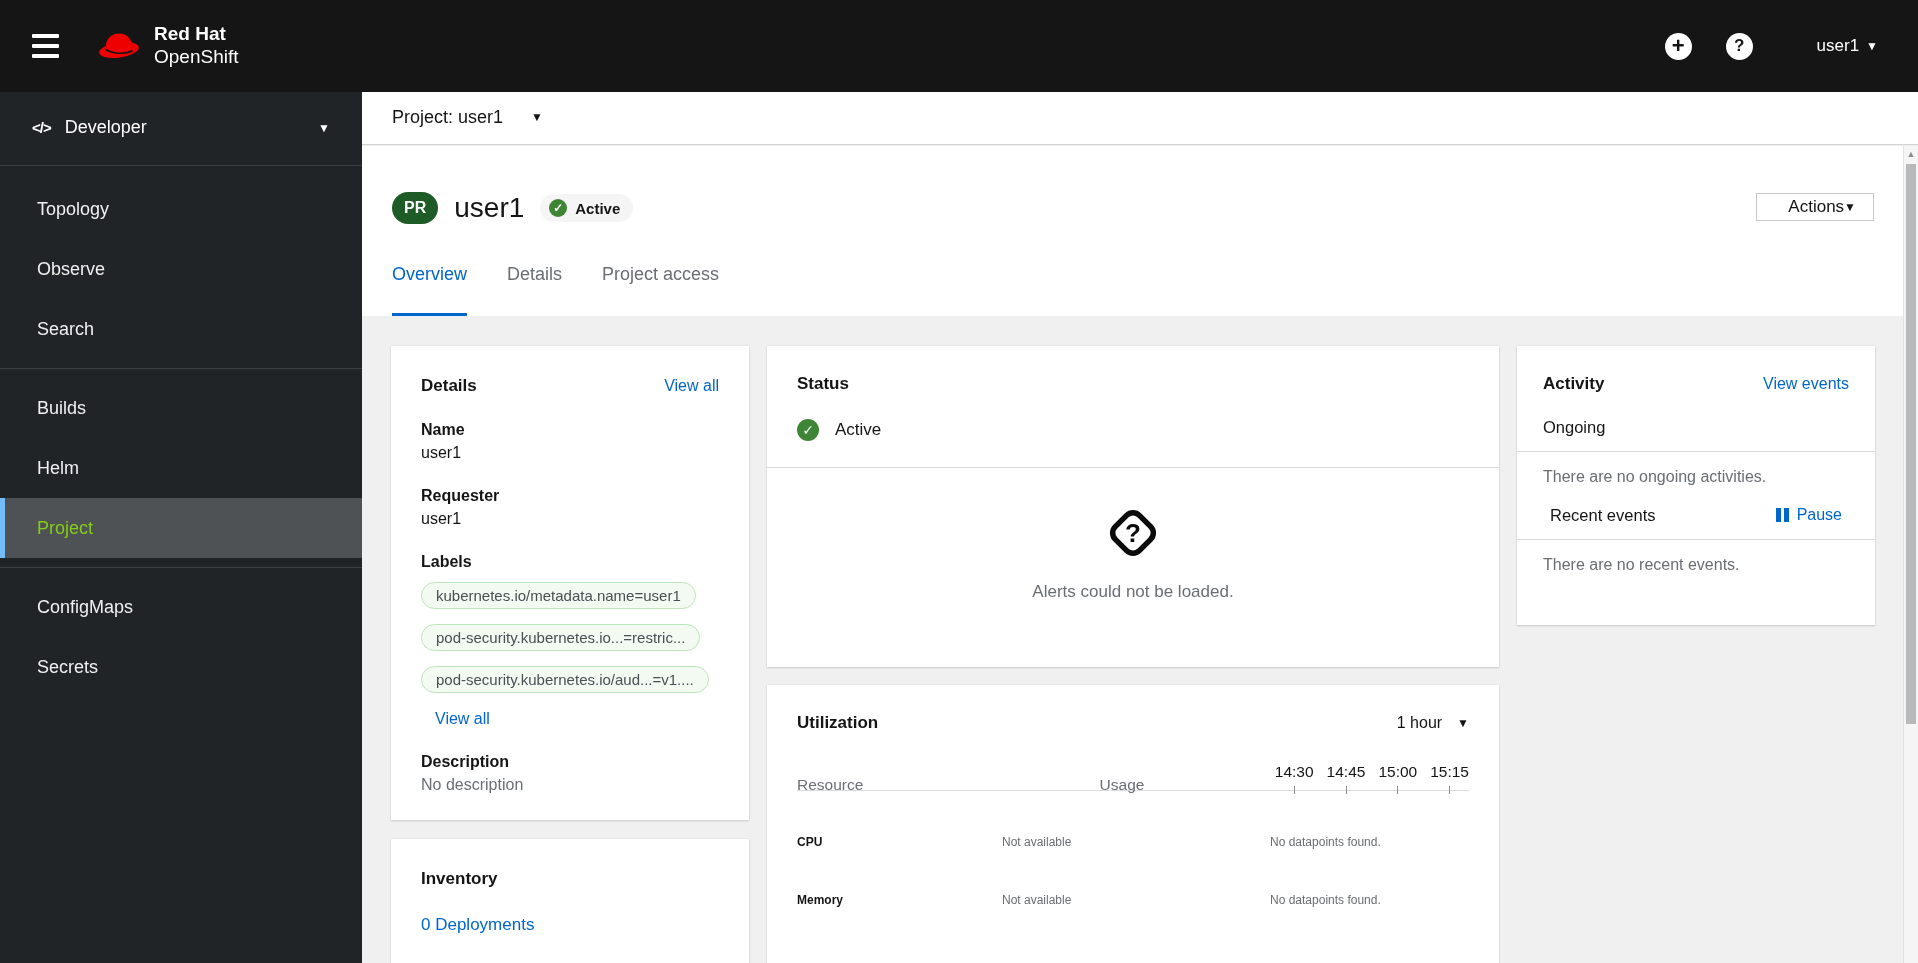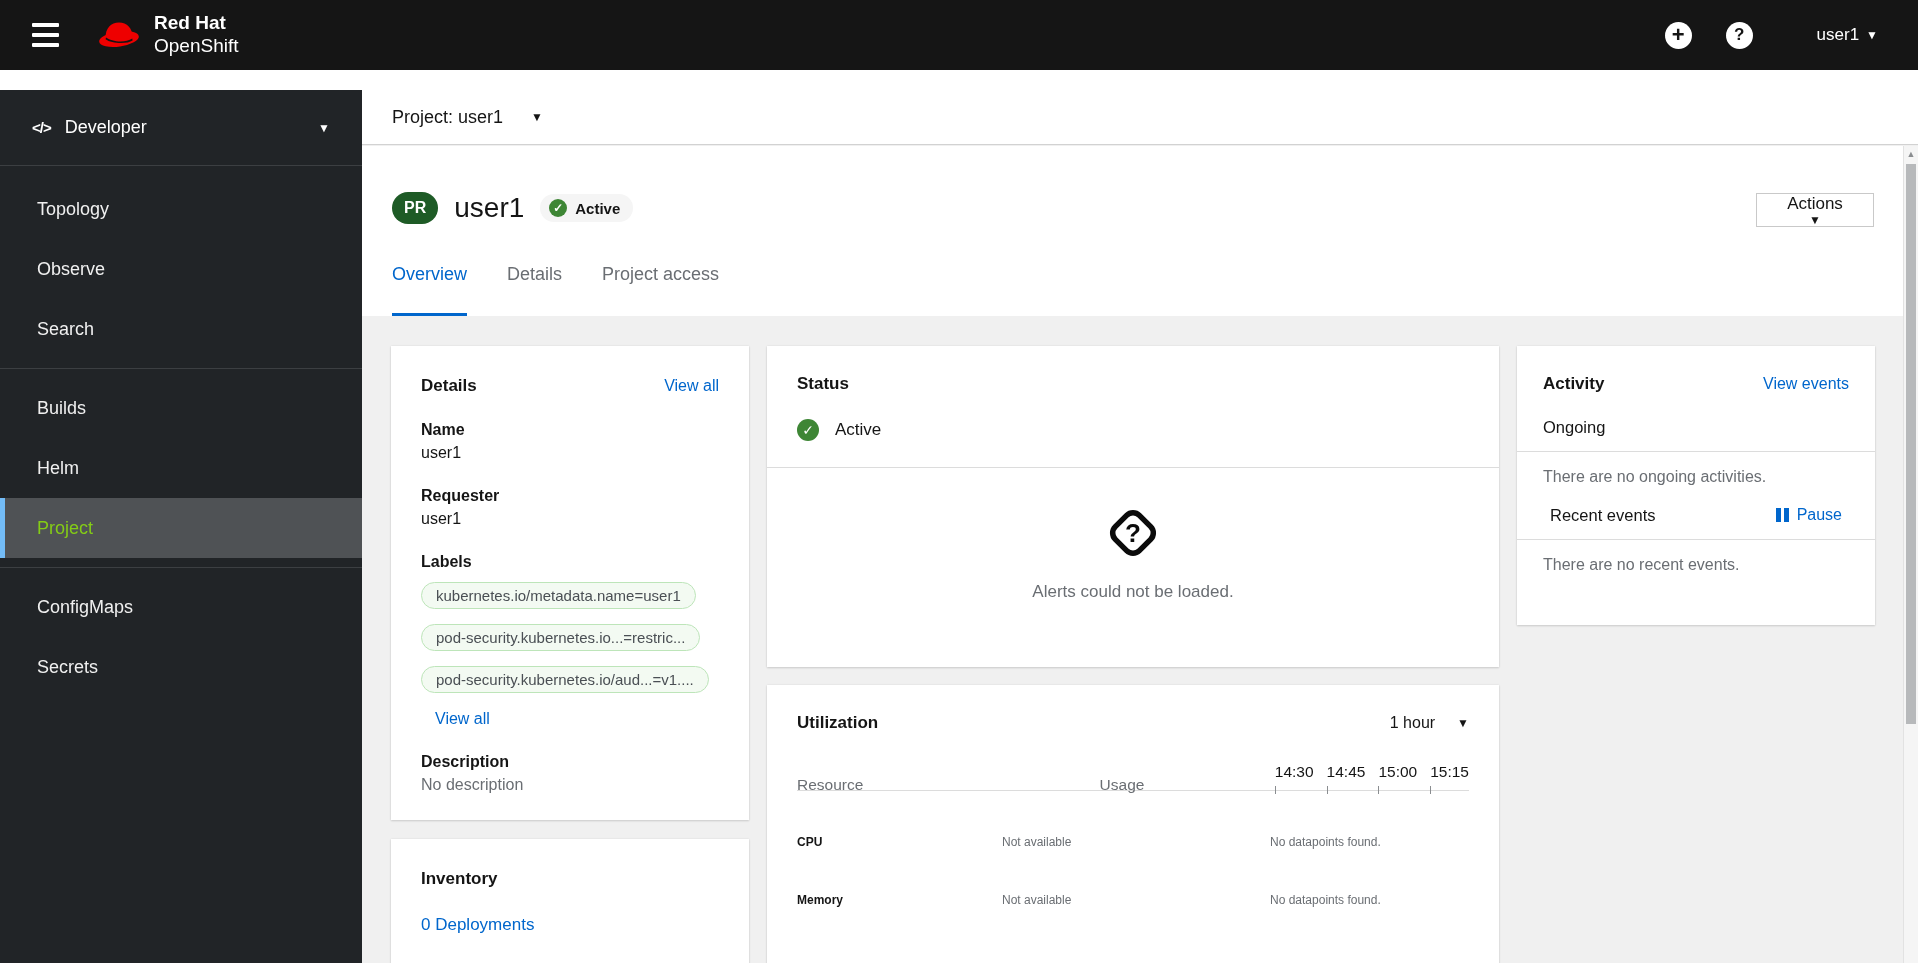--- a/index.html
+++ b/index.html
@@ -3,21 +3,21 @@
 <meta charset="utf-8">
 <style>
   * { margin:0; padding:0; box-sizing:border-box; }
   html,body { width:1918px; height:963px; }
   body {
     position:relative; overflow:hidden; background:#fff;
     font-family:"Liberation Sans", sans-serif; color:#151515;
   }
 
   
-  .masthead { position:absolute; left:0; top:0; right:0; height:70px;
+  .masthead { position:absolute; left:0; top:0; right:0; height:92px;
     background:var(--masthead_bg,#151515); display:flex; align-items:center; z-index:30; }
   .hamburger { margin-left:32px; display:flex; flex-direction:column; gap:6px; cursor:pointer; }
   .hamburger div { width:27px; height:4px; background:#fff; border-radius:1px; }
   .brand { display:flex; align-items:center; gap:11px; margin-left:38px; }
   .brand-text { color:#fff; font-size:19px; line-height:1.2; }
   .brand-text .b1 { font-weight:700; }
   .mast-right { margin-left:auto; display:flex; align-items:center; margin-right:40px; }
   .circle-icon { width:27px; height:27px; border-radius:50%; background:#fff; color:#151515;
     display:flex; align-items:center; justify-content:center; font-weight:700; cursor:pointer; }
   .circle-icon.plus { font-size:22px; }
@@ -50,23 +50,23 @@
   .project-bar .caret { margin-left:28px; }
   .page-head { position:absolute; left:0; top:56px; right:0; height:170px; background:#fff; }
   .title-row { position:absolute; left:30px; top:46px; display:flex; align-items:center; gap:16px; }
   .pr-badge { background:var(--project_badge_green,#1e5b26); color:#fff; font-weight:700;
     font-size:16px; padding:7px 12px; border-radius:18px; }
   .page-title { font-size:28px; font-weight:500; color:#151515; }
   .active-pill { background:#f5f5f5; border-radius:15px; padding:5px 13px 5px 9px;
     display:flex; align-items:center; gap:8px; font-size:15px; font-weight:700; }
   .check-circle { width:18px; height:18px; border-radius:50%; background:var(--success_green,#3e8635);
     color:#fff; font-size:12px; display:flex; align-items:center; justify-content:center; flex:none; }
-  .actions-btn { position:absolute; right:44px; top:47px; width:118px; height:34px; background:#fff;
-    border:1px solid #c9c9c9; display:flex; align-items:center; justify-content:space-between;
-    padding:0 17px; font-size:17px; cursor:pointer;flex-direction:column; }
+  .actions-btn { position:absolute; right:44px; top:47px; width:118px; height:28px; background:#fff;
+    border:1px solid #c9c9c9; display:flex; align-items:center; justify-content:flex-end;
+    padding:0 17px; font-size:17px; cursor:pointer; }
   .tabs { position:absolute; left:30px; bottom:0; display:flex; }
   .tab { font-size:18px; color:#6a6e73; padding-bottom:28px; margin-right:40px;
     border-bottom:3px solid transparent; cursor:pointer; }
   .tab.active { color:var(--link_blue,#0066cc); border-bottom-color:var(--link_blue,#0066cc); }
 
   
   .card { position:absolute; background:#fff;
     box-shadow:0 1px 2px rgba(3,3,3,.14), 0 0 2px rgba(3,3,3,.08); }
   .card-title { font-weight:700; font-size:17px; color:#151515; }
   .link { color:var(--link_blue,#0066cc); cursor:pointer; text-decoration:none; }
@@ -89,26 +89,26 @@
   .status-top { padding:28px 30px 0; }
   .status-active-row { display:flex; align-items:center; gap:16px; margin-top:25px; font-size:17px; }
   .status-active-row .check-circle { width:22px; height:22px; font-size:14px; }
   .h-divider { height:1px; background:#dcdcdc; margin-top:26px; }
   .alerts-empty { text-align:center; }
   .alerts-empty svg { margin-top:36px; }
   .alerts-msg { font-size:17px; margin-top:16px; }
 
   .card-utilization { left:405px; top:595px; width:732px; height:310px; padding:28px 30px 0; }
   .util-head { display:flex; align-items:center; justify-content:space-between; }
-  .duration-toggle { display:flex; align-items:center; gap:22px; font-size:16px; cursor:pointer; }
+  .duration-toggle { display:flex; align-items:center; gap:15px; font-size:16px; cursor:pointer; }
   .util-cols { display:grid; grid-template-columns:205px 240px 1fr; align-items:end; margin-top:30px; }
   .col-h { font-size:15.5px; }
   .col-h.center { text-align:center; }
   .time-axis { display:flex; justify-content:flex-end; gap:13px; }
-  .time-cell { display:flex; flex-direction:column; align-items:flex-start; font-size:15.5px; color:#151515; }
+  .time-cell { display:flex; flex-direction:column; align-items:center; font-size:15.5px; color:#151515; }
   .tick { width:1px; height:8px; background:#8a8d90; margin-top:5px; }
   .util-divider { height:1px; background:#dcdcdc; margin-top:-4px; }
   .util-row { display:grid; grid-template-columns:205px 240px 1fr; margin-top:44px; font-size:12px; }
   .util-row .res { font-weight:600; }
   .util-row .dp { padding-left:28px; }
 
   .card-activity { left:1155px; top:256px; width:358px; height:279px; }
   .act-pad { padding:28px 26px 0; }
   .act-row { display:flex; align-items:baseline; justify-content:space-between; }
   .sub-h { font-size:16.5px; margin-top:24px; }

